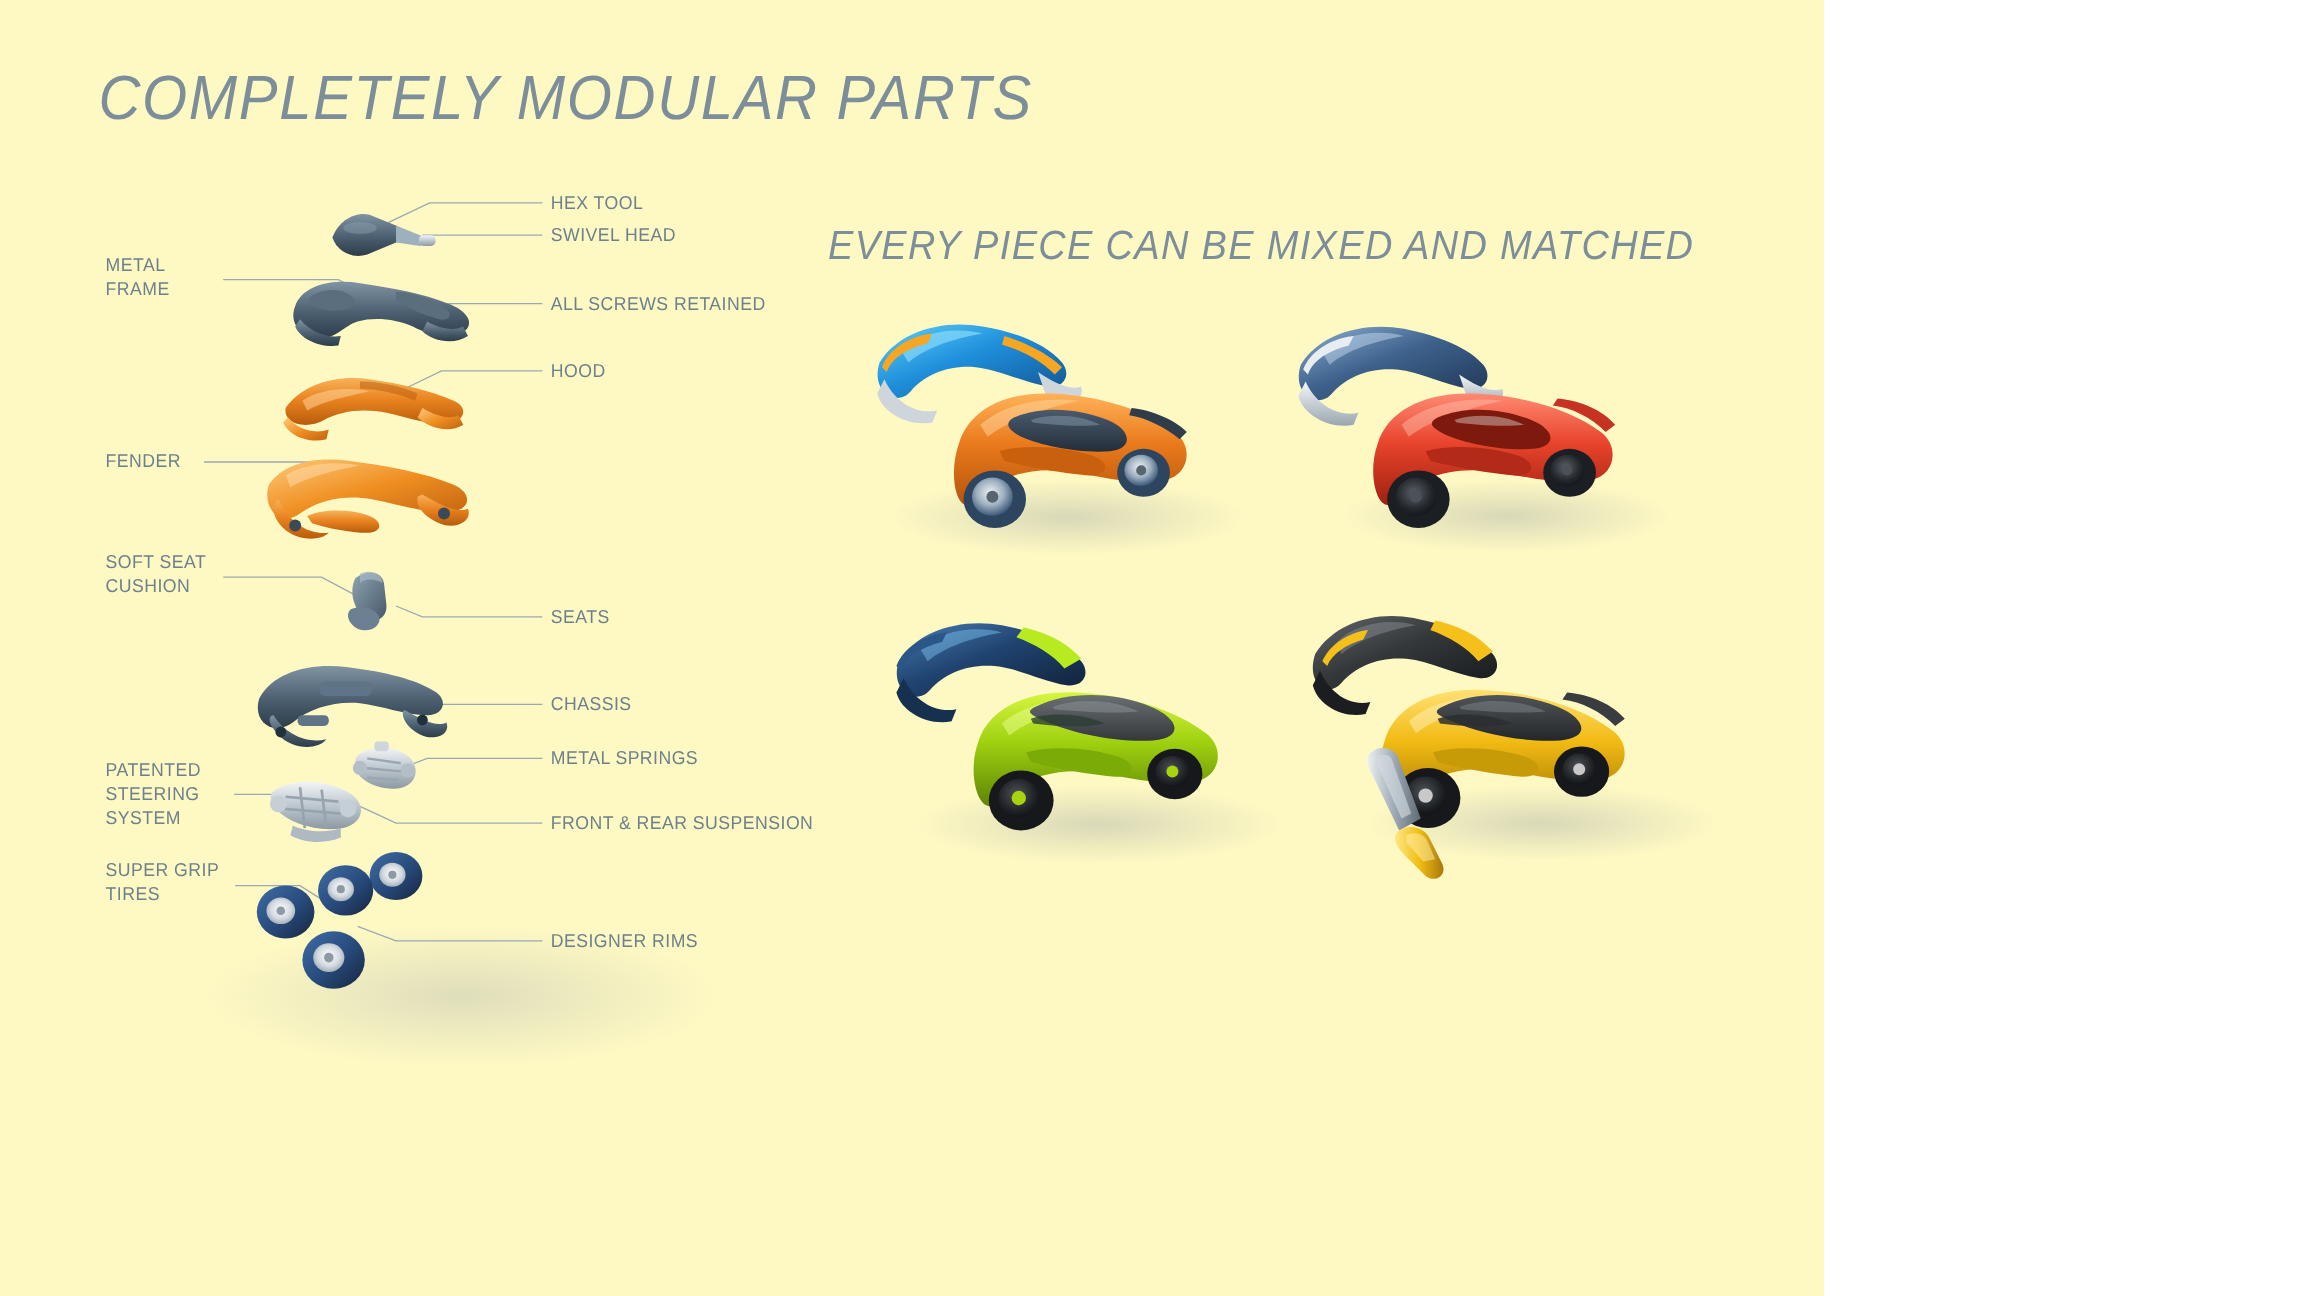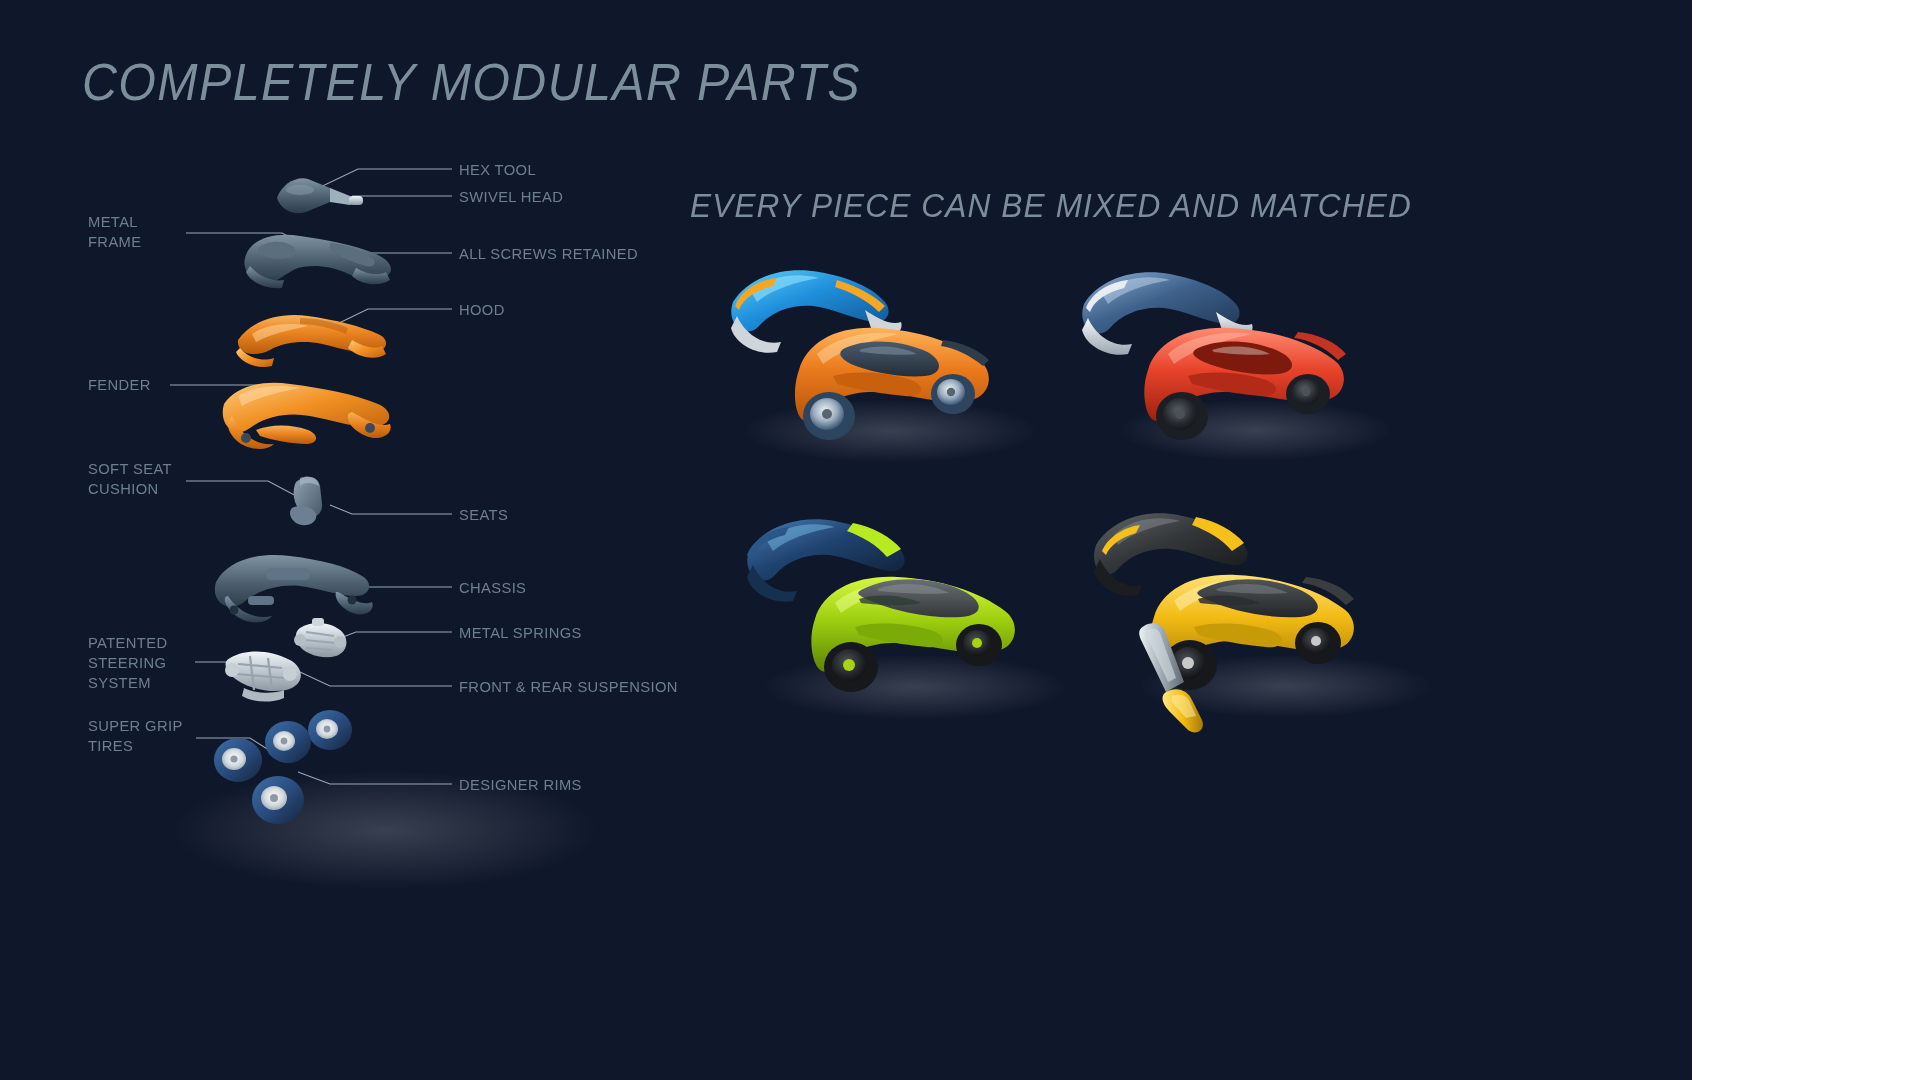--- a/index.html
+++ b/index.html
@@ -3,21 +3,21 @@
 <meta charset="utf-8">
 <title>Completely Modular Parts</title>
 <style>
   * { margin:0; padding:0; box-sizing:border-box; }
   html, body {
     width:1920px; height:1080px;
     background:#ffffff;
     font-family:"Liberation Sans", sans-serif;
     overflow:hidden;
   }
-  #stage { position:relative; width:1692px; height:1080px; background:#0f172a; }
+  #stage { position:relative; width:1520px; height:1080px; background:#fef9c3; }
 
   
   .main-title{
     position:absolute; left:82px; top:52px;
     font-size:52px; font-weight:400; font-style:italic;
     letter-spacing:1.5px; color:#7b8e99;
     transform:scaleX(.93); transform-origin:left center;
     white-space:nowrap;
   }
   .sub-title{

